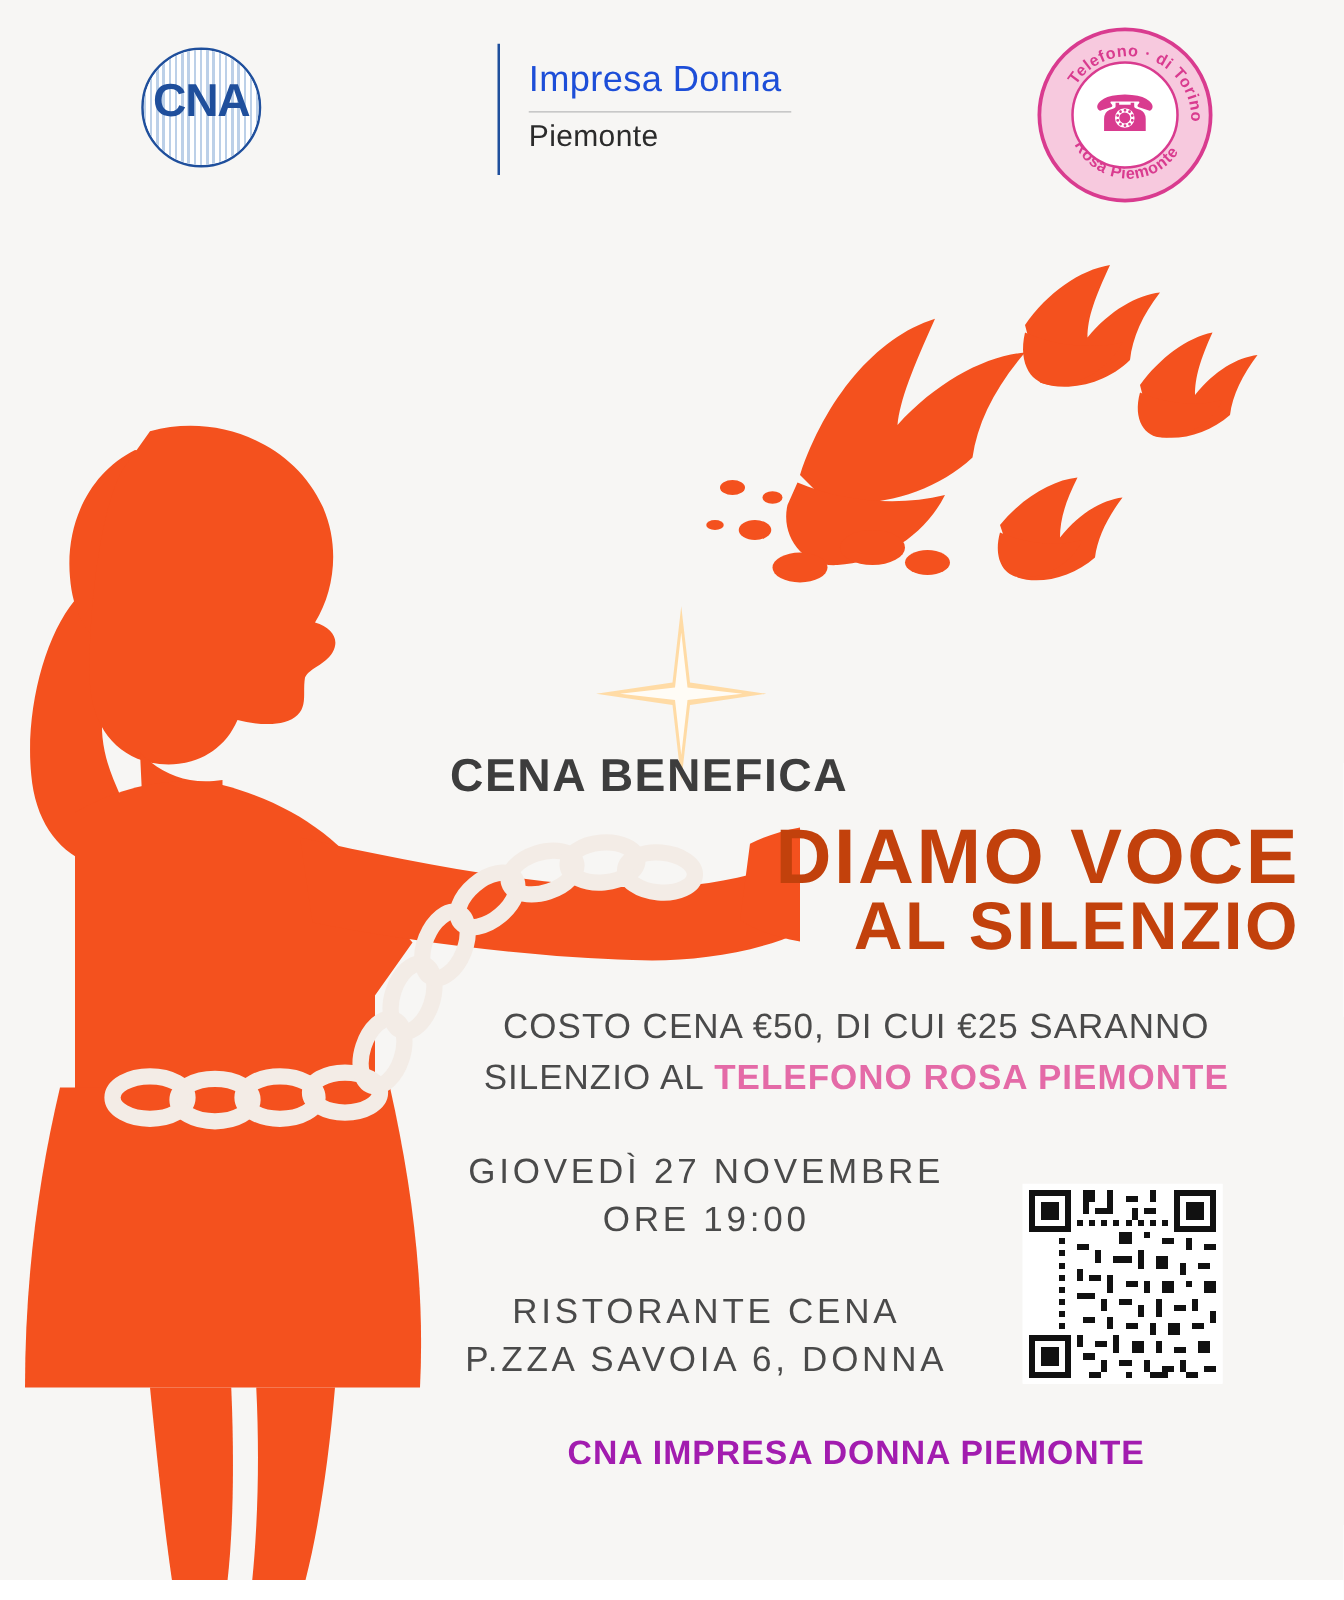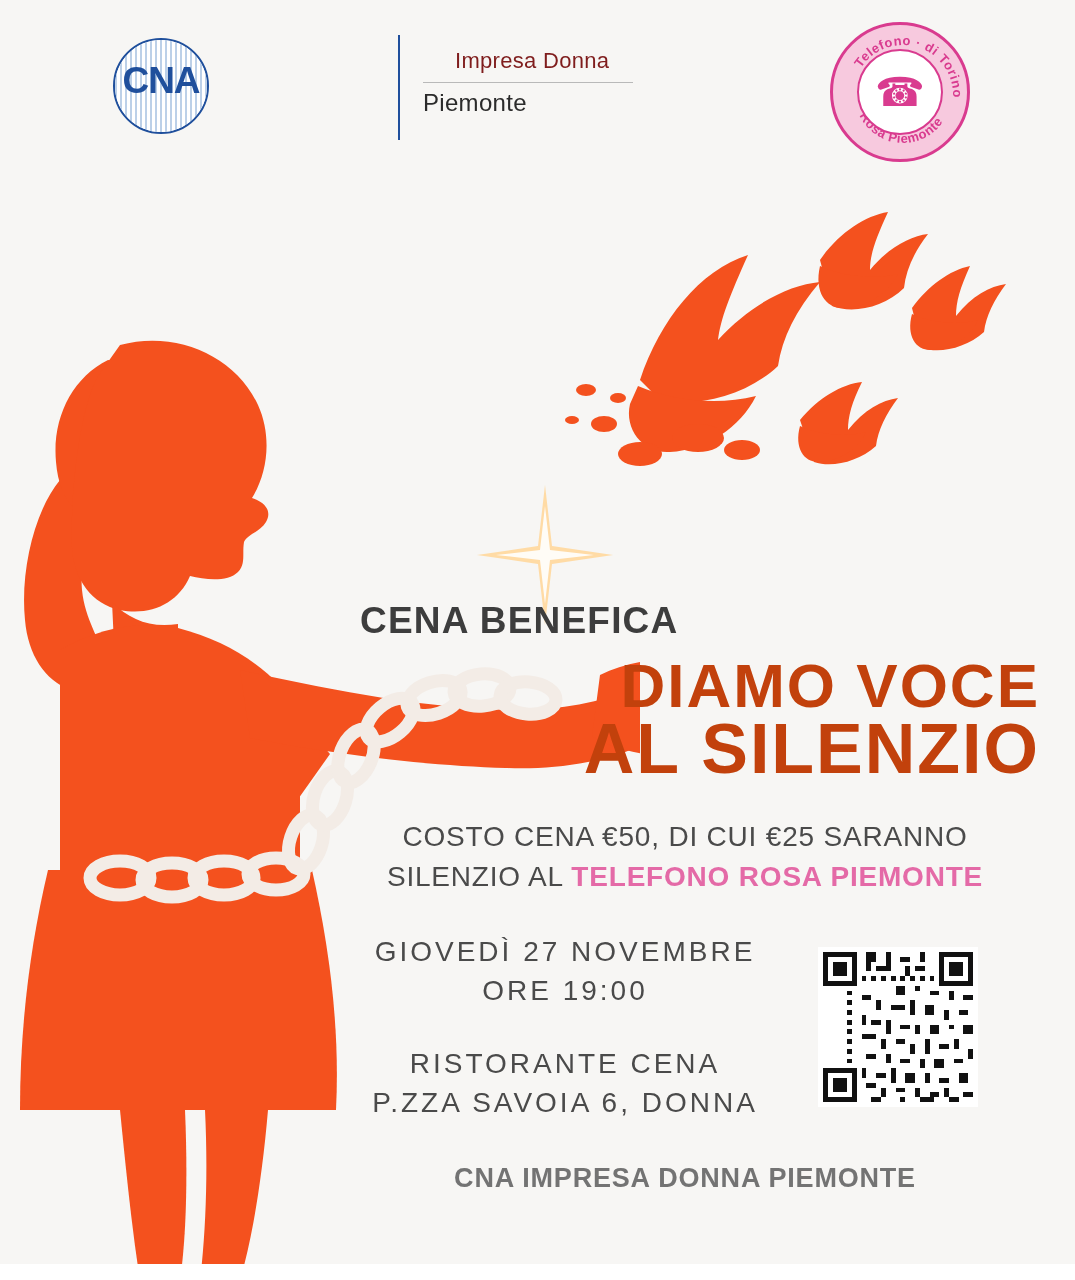--- a/index.html
+++ b/index.html
@@ -84,24 +84,23 @@
     height: 105px;
     background: #1f4f9c;
   }
   .header-title {
     position: absolute;
     left: 423px;
     top: 48px;
     width: 260px;
   }
   .header-title .line1 {
-    font-size: 22px;
-    color: #7f1d1d;
+    font-size: 29px;
+    color: #1d4ed8;
     letter-spacing: 0.3px;
-    margin-left: 32px;
   }
   .header-title .rule {
     width: 210px;
     height: 1px;
     background: #b9b9b9;
     margin: 8px 0 6px 0;
   }
   .header-title .line2 {
     font-size: 24px;
     color: #2b2b2b;
@@ -207,21 +206,21 @@
     line-height: 0.96;
     text-align: right;
     padding-left: 40px;
   }
   .headline .l1 {
     display: block;
     font-size: 62px;
   }
   .headline .l2 {
     display: block;
-    font-size: 70px;
+    font-size: 54px;
   }
   .price {
     margin-top: 34px;
     font-size: 28px;
     color: #4a4a4a;
     line-height: 1.45;
     letter-spacing: 0.8px;
     padding-left: 30px;
   }
   .price .pink {
@@ -244,21 +243,21 @@
     line-height: 1.4;
     padding-right: 210px;
   }
   .footer {
     margin-top: 40px;
     padding-left: 30px;
   }
   .footer .f1 {
     font-size: 27px;
     font-weight: bold;
-    color: #737373;
+    color: #a21caf;
     letter-spacing: 0.8px;
   }
   .footer .f2 {
     margin-top: 10px;
     font-size: 27px;
     font-weight: bold;
     color: #3d3d3d;
     letter-spacing: 0.8px;
   }
   .footer .f2 .pink {

